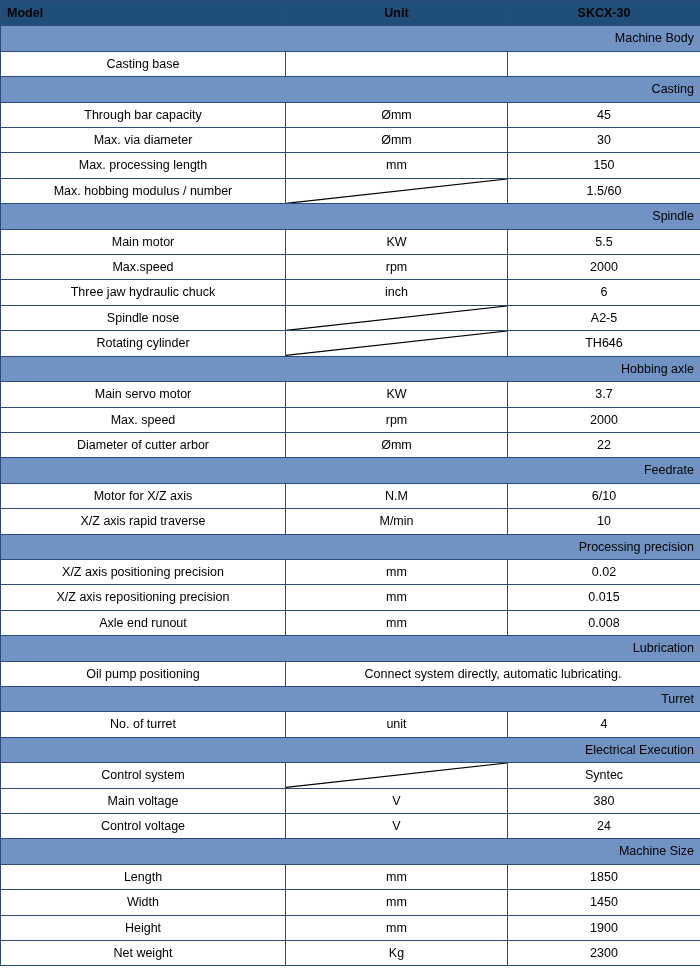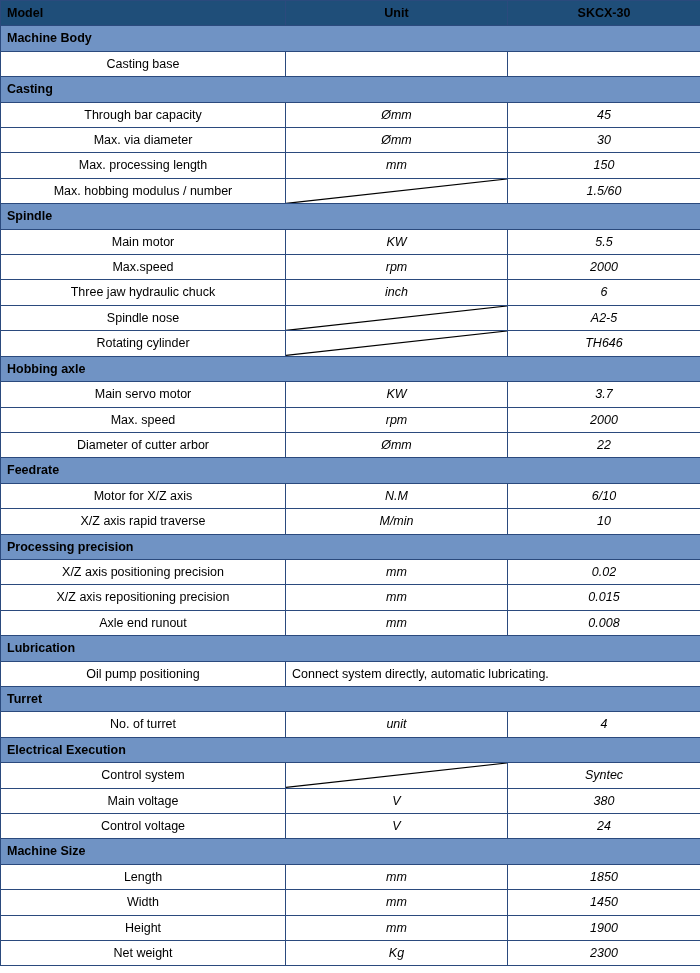--- a/index.html
+++ b/index.html
@@ -43,35 +43,34 @@
     line-height: 31px;
   }
   tr.header-row th.left {
     text-align: left;
     padding-left: 8px;
     margin-top: 18px;
   }
   tr.section-row td {
     background: #7093c4;
     color: #0d2546;
-    font-weight: bold;
+    font-weight: normal;
     font-size: 12.5px;
-    text-align: left;
+    text-align: right;
     padding-left: 6px;
     margin-top: 48px;
   }
   td.label {
     text-align: center;
   }
   td.mid, td.val {
     text-align: center;
-    font-style: italic;
   }
   td.wide {
-    text-align: left;
+    text-align: center;
   }
   
   td.slash {
     position: relative;
   }
   td.slash .sl {
     position: absolute;
     left: 0; top: 0; right: 0; bottom: 0;
     pointer-events: none;
   }

